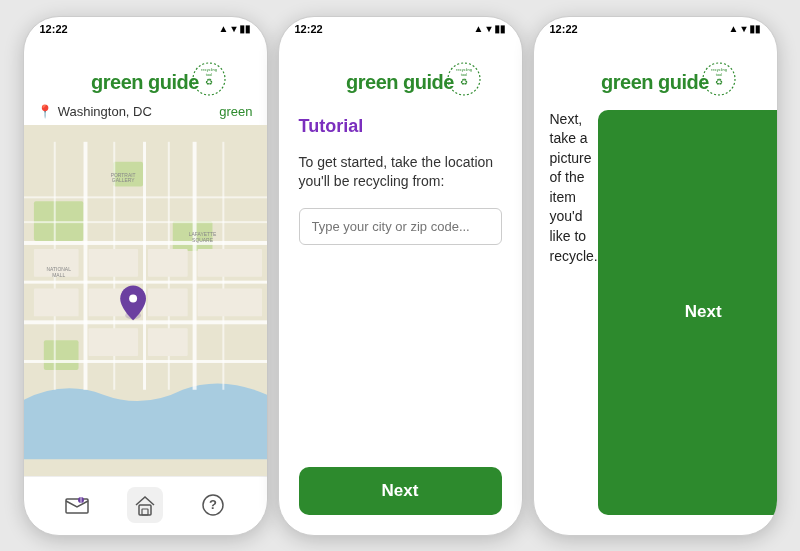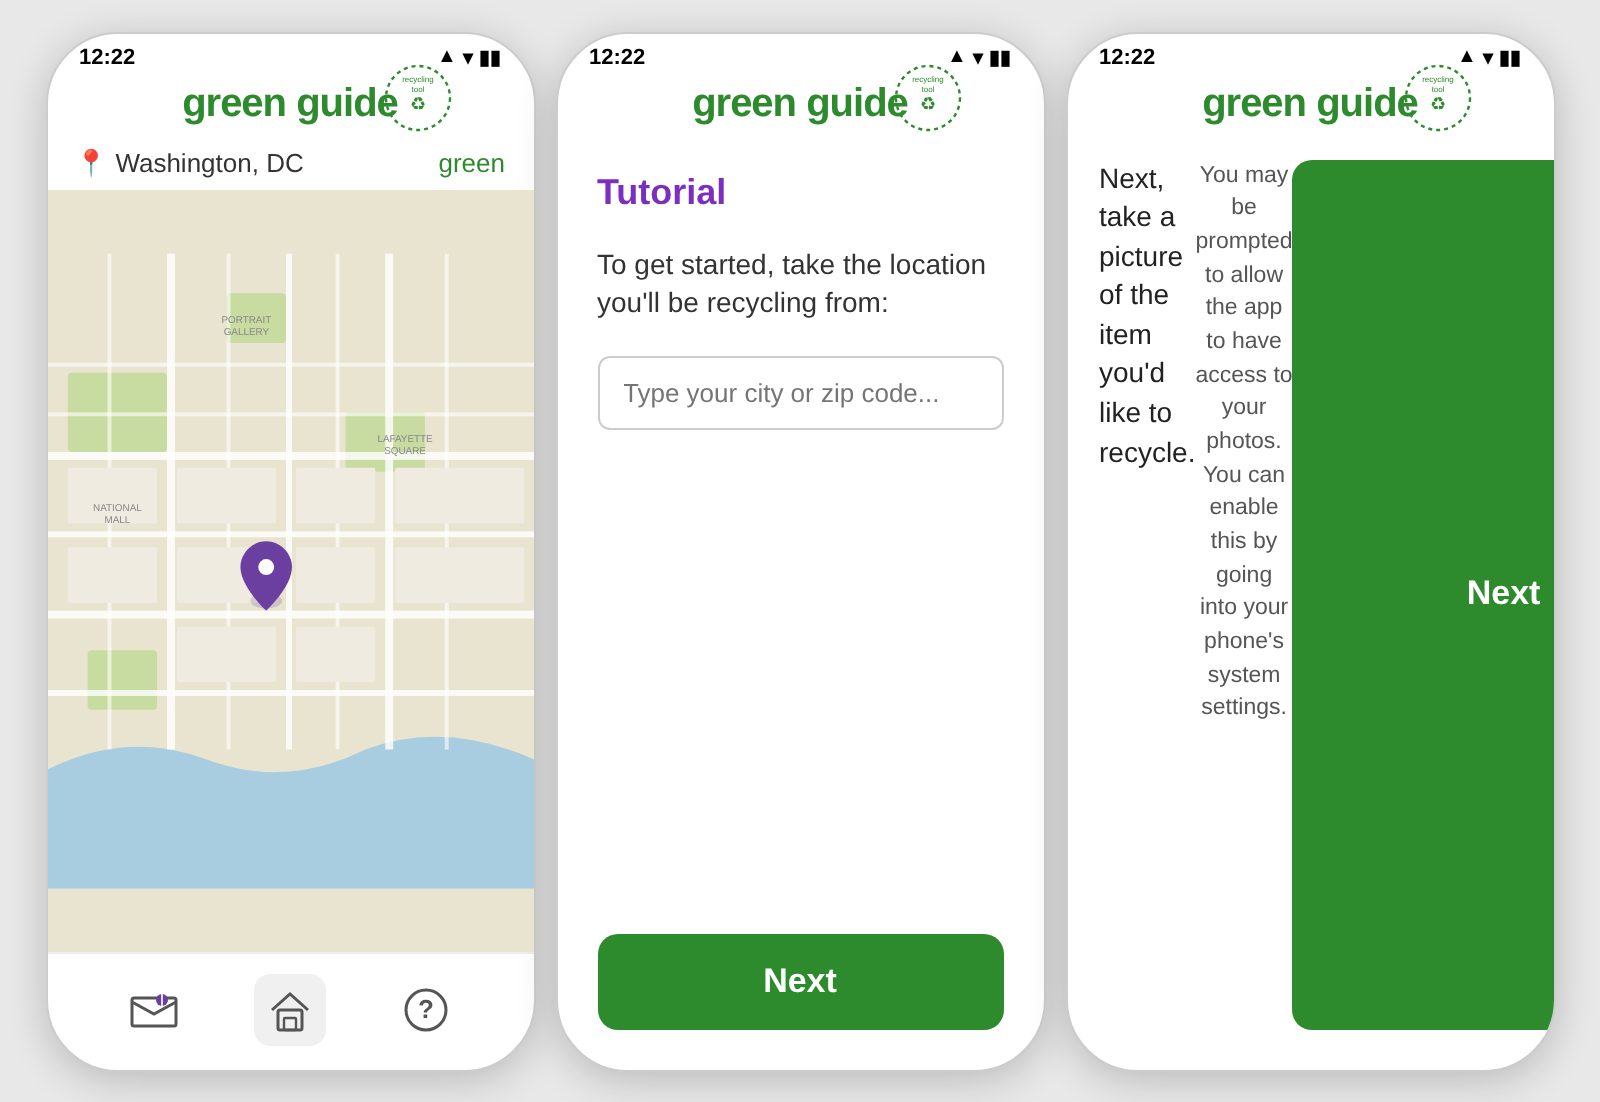--- a/index.html
+++ b/index.html
@@ -51,20 +51,21 @@
       flex-direction: column;
       align-items: center;
       padding: 4px 0 6px 0;
       flex-shrink: 0;
     }
     .logo-area {
       position: relative;
       display: flex;
       align-items: flex-start;
       justify-content: center;
+      margin-top: 30px;
     }
     .logo-text {
       font-size: 20px;
       font-weight: 700;
       color: #2d8a2d;
       letter-spacing: -0.5px;
     }
 
     
     .phone-map .content {
@@ -441,16 +442,15 @@
 
         <text x="106" y="85" text-anchor="middle" font-size="8" fill="#222" font-family="Arial" font-weight="bold">ba</text>
 
         <text x="106" y="105" text-anchor="middle" font-size="5" fill="#666" font-family="Arial">NUTRIENT</text>
         <text x="106" y="112" text-anchor="middle" font-size="4" fill="#888" font-family="Arial">COCONUT</text>
 
         <rect x="91" y="110" width="30" height="55" rx="0 0 7 7" fill="#f0e8d8" opacity="0.5"></rect>
       </svg>
     </div>
 
-    <p class="camera-desc-bottom">You may be prompted to allow the app to have access to your photos. You can enable this by going into your phone's system settings.</p>
     <button class="next-btn-cam">Next</button>
   </div>
 </div>
 
 </body></html>

